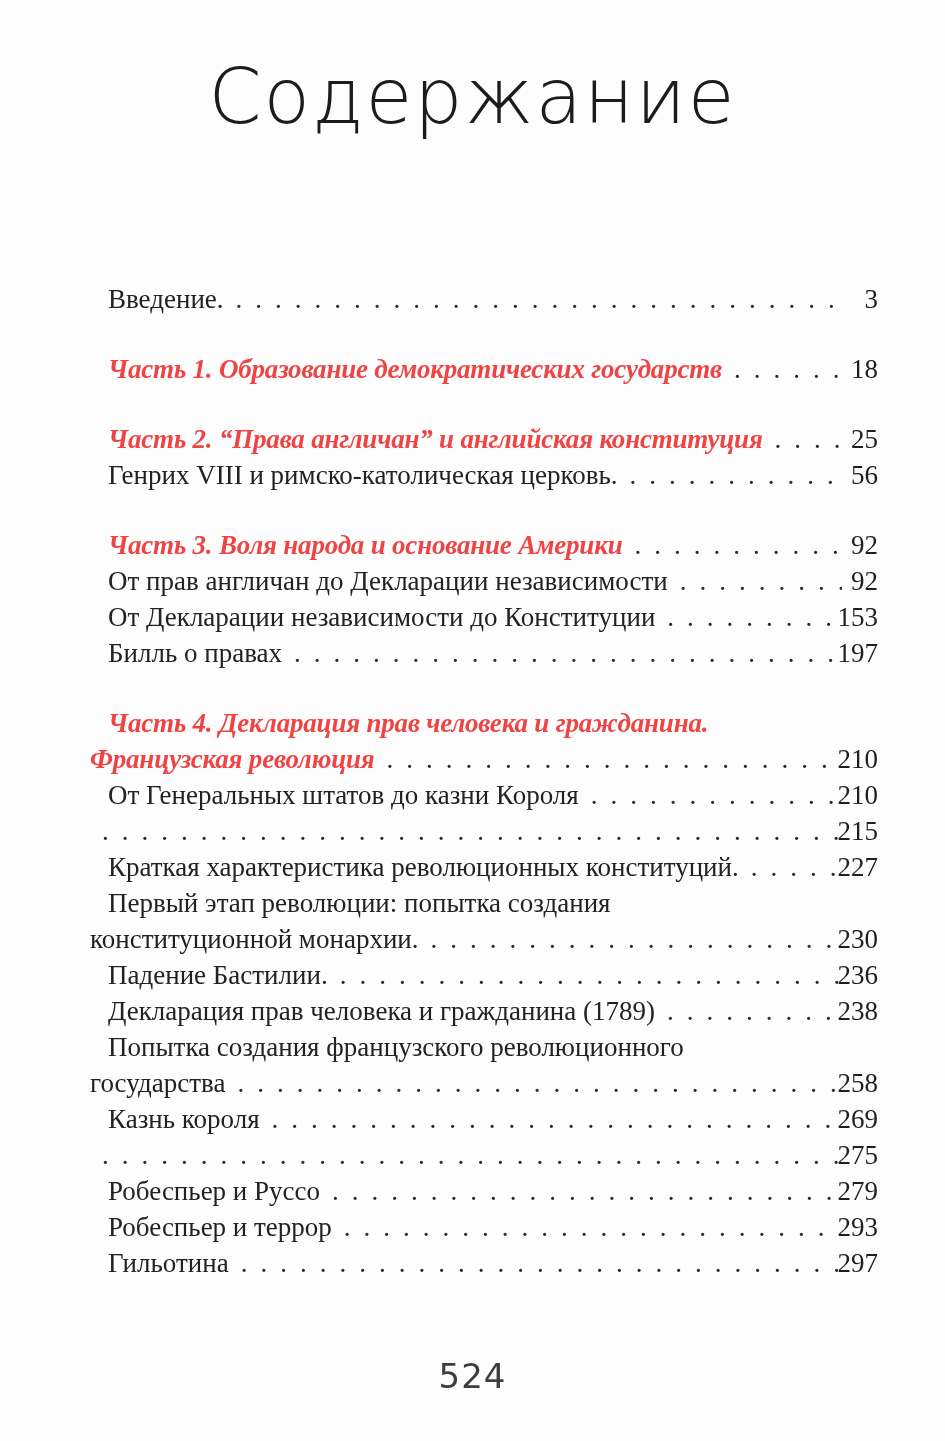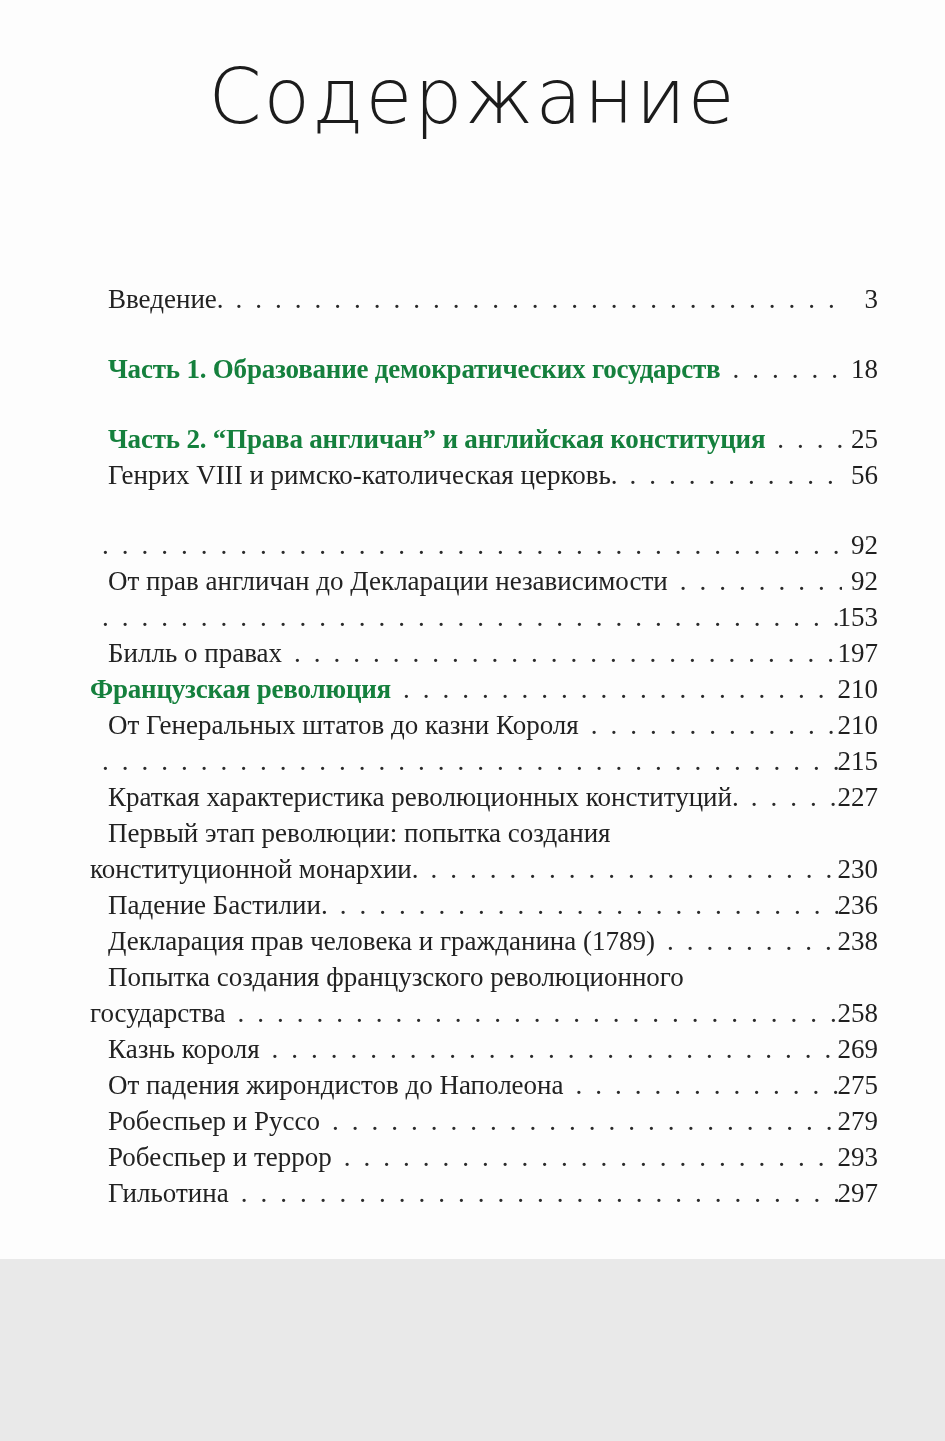--- a/index.html
+++ b/index.html
@@ -1,19 +1,19 @@
 <!DOCTYPE html>
 <html><head>
 <meta charset="utf-8">
 <style>
   html, body { margin: 0; padding: 0; background: #e9e9e9; }
   .page {
     position: relative;
     width: 945px;
-    height: 1259px;
+    height: 1441px;
     margin: 0 auto;
     background: #fdfdfd;
     overflow: hidden;
     font-family: "Liberation Serif", "DejaVu Serif", serif;
   }
   .title {
     margin: 0;
     padding-top: 52px;
     text-align: center;
     font-family: "DejaVu Sans", "Liberation Sans", sans-serif;
@@ -38,22 +38,23 @@
   }
   .row.gap { margin-top: 34px; }
   .row .label {
     flex: 0 1 auto;
     white-space: nowrap;
     overflow: hidden;
   }
   .row.indent .label { padding-left: 18px; }
   .row.bold .label {
     font-weight: bold;
-    color: #15803d;
+    color: #ef4444;
     letter-spacing: -0.2px;
+    font-style: italic;
   }
   .dots {
     flex: 1 1 0;
     min-width: 0;
     overflow: hidden;
     white-space: nowrap;
     letter-spacing: 13px;
     padding-left: 12px;
     color: #2a2a2a;
   }
@@ -102,41 +103,48 @@
     <span class="pagenum">25</span>
   </div>
 
   <div class="row indent">
     <span class="label">Генрих VIII и римско-католическая церковь.</span>
     <span class="dots">................................................................................</span>
     <span class="pagenum">56</span>
   </div>
 
   <div class="row bold gap indent">
+    <span class="label">Часть 3. Воля народа и основание Америки</span>
     <span class="dots">................................................................................</span>
     <span class="pagenum">92</span>
   </div>
 
   <div class="row indent">
     <span class="label">От прав англичан до Декларации независимости</span>
     <span class="dots">................................................................................</span>
     <span class="pagenum">92</span>
   </div>
 
   <div class="row indent">
+    <span class="label">От Декларации независимости до Конституции</span>
     <span class="dots">................................................................................</span>
     <span class="pagenum">153</span>
   </div>
 
   <div class="row indent">
     <span class="label">Билль о правах</span>
     <span class="dots">................................................................................</span>
     <span class="pagenum">197</span>
   </div>
 
+  <div class="row bold gap indent nodots">
+    <span class="label">Часть 4. Декларация прав человека и гражданина.</span>
+    <span class="dots"></span>
+    <span class="pagenum"></span>
+  </div>
 
   <div class="row bold">
     <span class="label">Французская революция</span>
     <span class="dots">................................................................................</span>
     <span class="pagenum">210</span>
   </div>
 
   <div class="row indent">
     <span class="label">От Генеральных штатов до казни Короля</span>
     <span class="dots">................................................................................</span>
@@ -190,21 +198,20 @@
     <span class="pagenum">258</span>
   </div>
 
   <div class="row indent">
     <span class="label">Казнь короля</span>
     <span class="dots">................................................................................</span>
     <span class="pagenum">269</span>
   </div>
 
   <div class="row indent">
-    <span class="label">От падения жирондистов до Наполеона</span>
     <span class="dots">................................................................................</span>
     <span class="pagenum">275</span>
   </div>
 
   <div class="row indent">
     <span class="label">Робеспьер и Руссо</span>
     <span class="dots">................................................................................</span>
     <span class="pagenum">279</span>
   </div>
 

